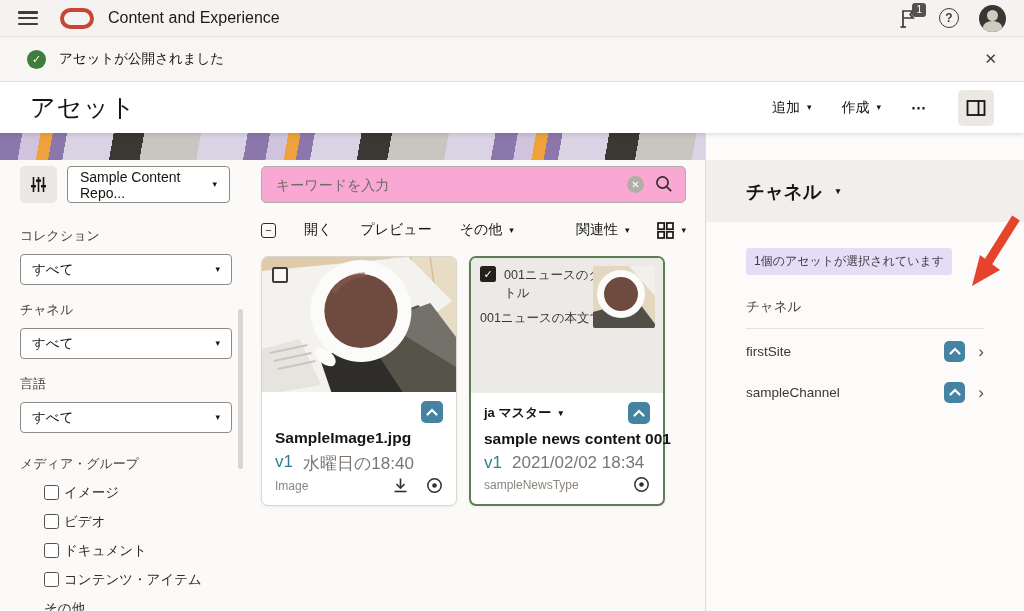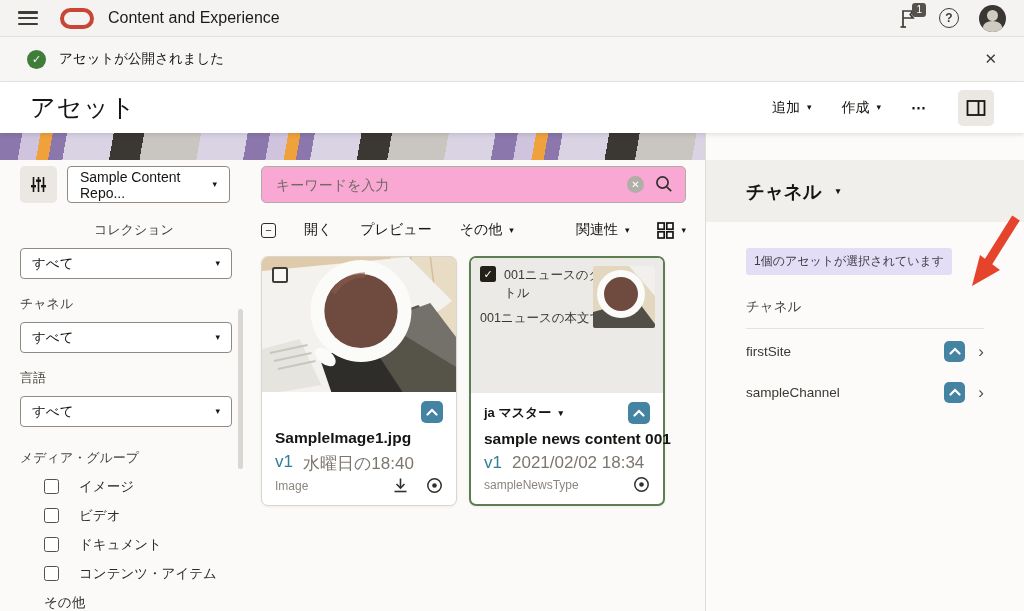--- a/index.html
+++ b/index.html
@@ -44,25 +44,25 @@
         #d9d3e4 66px 112px, #3b3733 112px 142px, #c9c6c2 142px 198px, #d9d3e4 198px 244px);
   }
   .col { position:relative; z-index:1; }
 
   
   .sidebar { width:248px; padding:33px 0 0 20px; }
   .filter-row { display:flex; gap:10px; padding-right:18px; }
   .filter-btn { width:37px; height:37px; background:#ebe7e2; border:none; border-radius:5px; display:flex; align-items:center; justify-content:center; cursor:pointer; }
   .repo-select { flex:1; height:37px; background:#fff; border:1px solid #8f8a84; border-radius:4px; display:flex; align-items:center; justify-content:space-between; padding:0 12px; font-size:14px; cursor:pointer; }
   .f-label { font-size:13px; color:#45413c; }
-  .lbl-collection { margin-top:18px;text-align:center; }
+  .lbl-collection { margin-top:24px; }
   .lbl-channel, .lbl-language { margin-top:16px; }
   .lbl-media { margin-top:22px; }
   .f-select { width:212px; height:31px; margin-top:9px; border:1px solid #8f8a84; border-radius:4px; background:#fff; display:flex; align-items:center; justify-content:space-between; padding:0 11px; font-size:13.5px; cursor:pointer; }
-  .chk-row { display:flex; align-items:center; gap:20px; margin:10px 0 0 24px; font-size:13.5px; color:#2f2c28; height:19px; }
+  .chk-row { display:flex; align-items:center; gap:5px; margin:10px 0 0 24px; font-size:13.5px; color:#2f2c28; height:19px; }
   .chk-row:first-of-type { margin-top:12px; }
   .cbox { width:15px; height:15px; border:1.8px solid #55504a; border-radius:2.5px; background:#fff; flex:none; }
   .sb-thumb { position:absolute; right:5px; top:176px; width:5px; height:160px; background:#dad6d1; border-radius:3px; }
 
   
   .center { flex:1; padding:33px 19px 0 13px; min-width:0; }
   .search-row { position:relative; }
   .search-input { width:100%; height:37px; border:1px solid #b1aca5; border-radius:5px; padding:0 72px 0 14px; font-size:14px; font-family:inherit; color:#161513; background:#f9a8d4; }
   .search-input::placeholder { color:#6f6a64; }
   .clear-btn { position:absolute; right:42px; top:10px; width:17px; height:17px; border-radius:50%; background:#b1ada7; color:#fff; font-size:10px; display:flex; align-items:center; justify-content:center; cursor:pointer; }

